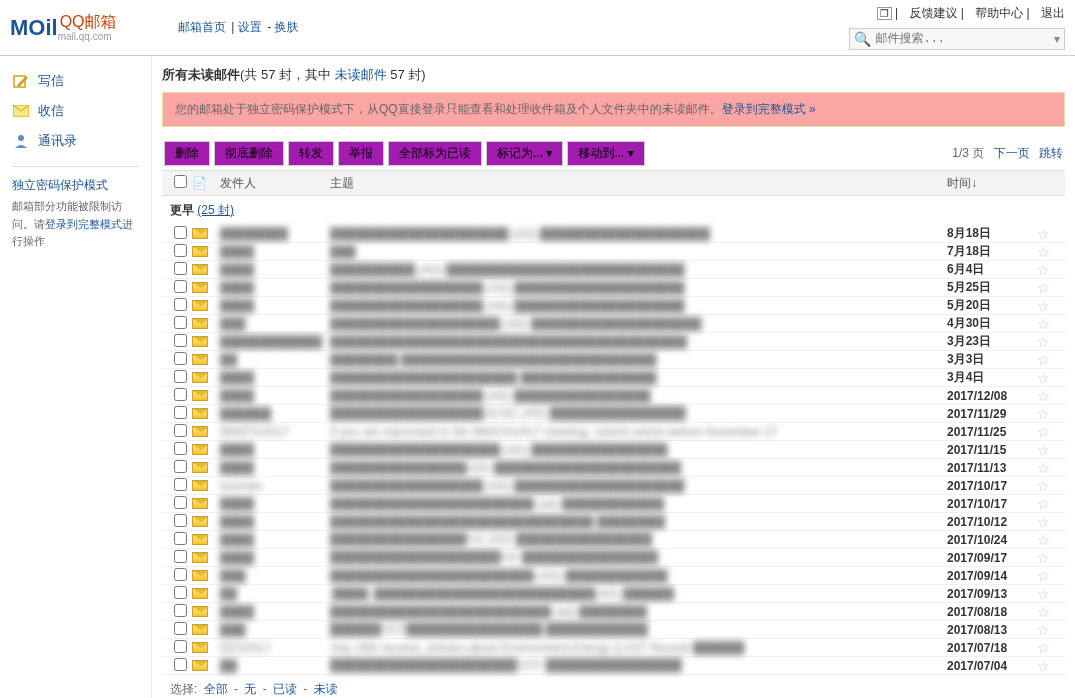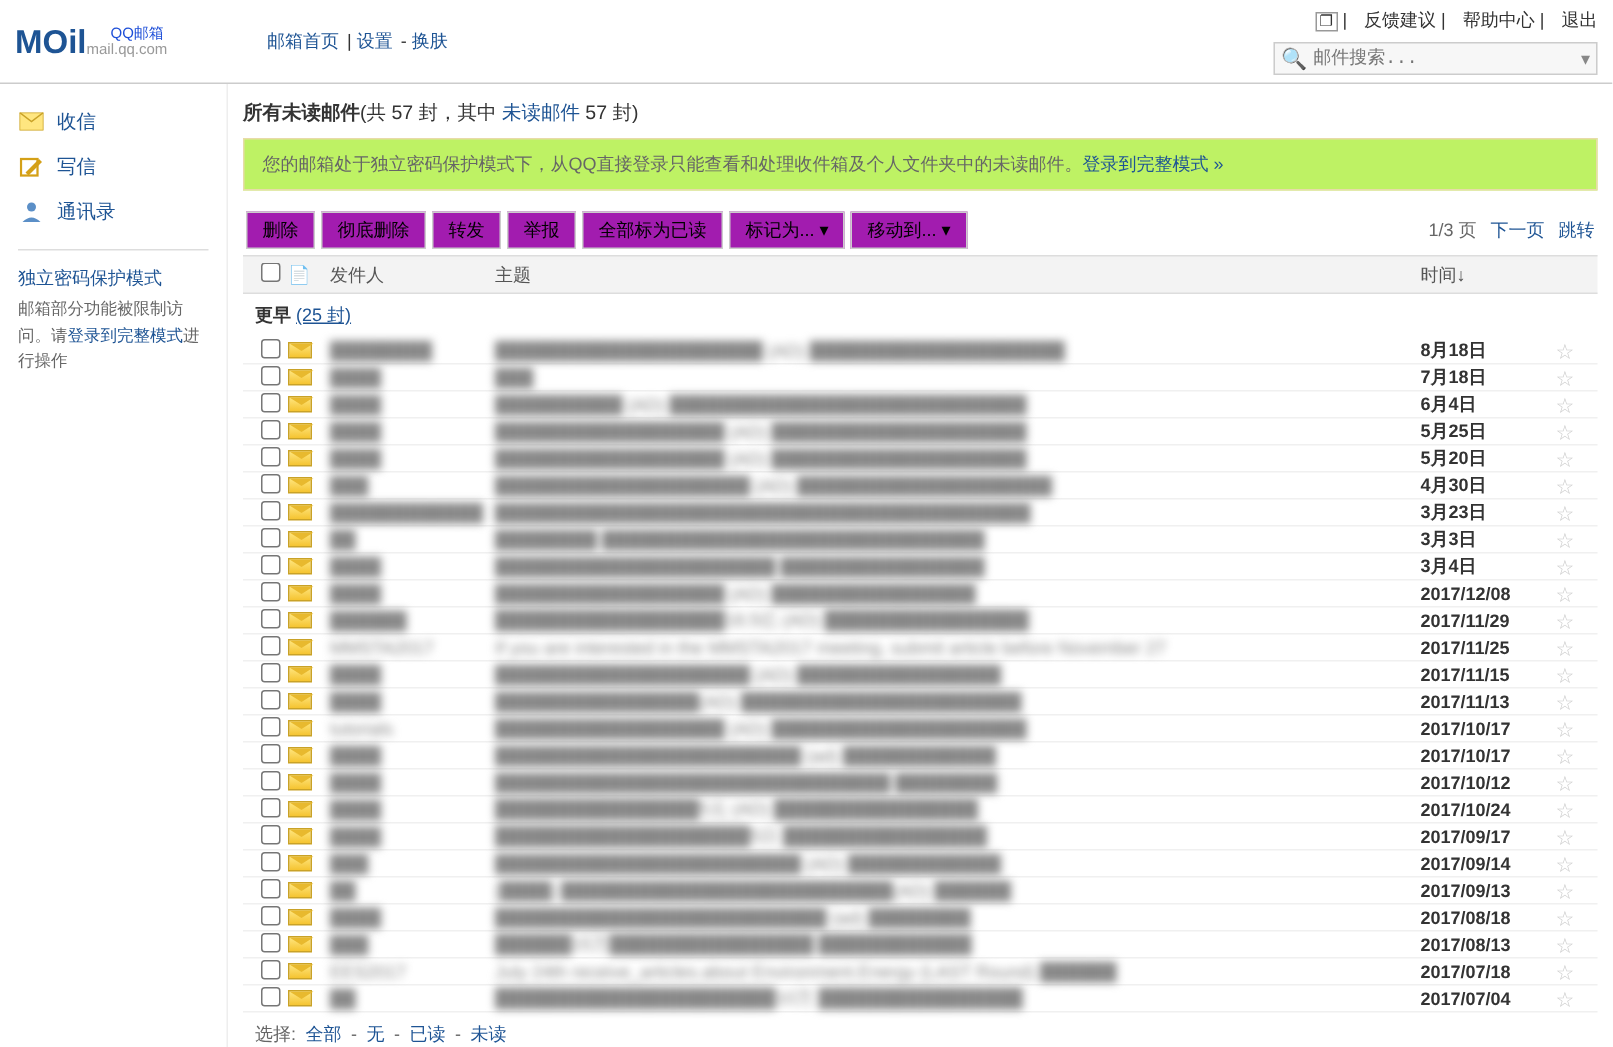--- a/index.html
+++ b/index.html
@@ -1,20 +1,20 @@
 <!DOCTYPE html>
 <html><head>
 <meta charset="utf-8">
 <style>
 *{margin:0;padding:0;box-sizing:border-box;font-family:"Microsoft YaHei",Arial,sans-serif;}
 body{background:#fff;font-size:12px;color:#333;}
 .header{display:flex;align-items:center;height:56px;border-bottom:1px solid #ccc;padding:0 10px;}
 .logo-area{display:flex;align-items:center;width:140px;}
 .logo-text{font-size:22px;font-weight:bold;color:#1e5494;}
-.logo-qq{font-size:10px;color:#1d4ed8;line-height:1.1;margin-left:16px;}
+.logo-qq{font-size:16px;color:#c2410c;line-height:1.1;margin-left:2px;}
 .logo-sub{font-size:10px;color:#999;}
 .header-nav{margin-left:28px;font-size:12px;}
 .header-nav a{color:#1e5494;text-decoration:none;margin-right:2px;}
 .header-right{margin-left:auto;text-align:right;}
 .header-links{margin-bottom:6px;}
 .header-links a{color:#333;text-decoration:none;margin-left:8px;font-size:12px;}
 .search-box{display:flex;align-items:center;border:1px solid #ccc;background:#f7f7f7;width:216px;height:22px;padding:0 4px;}
 .search-box input{border:none;background:transparent;outline:none;flex:1;font-size:12px;margin-left:4px;font-family:Liberation Mono, monospace;}
 .search-icon{color:#888;font-size:14px;}
 .dropdown-arrow{color:#888;cursor:pointer;}
@@ -24,21 +24,21 @@
 .sidebar-item .icon{width:18px;height:18px;margin-right:8px;display:flex;align-items:center;justify-content:center;}
 .sidebar-item span{color:#1e5494;font-size:13px;}
 .sidebar-divider{border-top:1px solid #ddd;margin:10px 0;}
 .sidebar-note{font-size:12px;color:#1e5494;font-weight:normal;margin-bottom:4px;}
 .sidebar-desc{font-size:11px;color:#666;line-height:1.6;}
 .sidebar-desc a{color:#1e5494;text-decoration:none;}
 .main{flex:1;padding:10px 10px 0 10px;overflow:hidden;}
 .title-line{font-size:13px;margin-bottom:8px;}
 .title-line b{font-weight:bold;}
 .title-line a{color:#1e5494;text-decoration:none;}
-.notice{background:#bef264;border:1px solid #e8dba8;padding:8px 12px;font-size:12px;color:#666;margin-bottom:10px;}
+.notice{background:#fca5a5;border:1px solid #e8dba8;padding:8px 12px;font-size:12px;color:#666;margin-bottom:10px;}
 .notice a{color:#1e5494;text-decoration:none;}
 .toolbar{display:flex;align-items:center;padding:4px 2px;}
 .toolbar button{background:#a21caf;border:1px solid #ccc;padding:3px 10px;margin-right:4px;font-size:12px;cursor:pointer;}
 .toolbar .spacer{flex:1;}
 .pager{font-size:12px;color:#666;}
 .pager a{color:#1e5494;text-decoration:none;margin-left:6px;}
 .list-header{display:flex;align-items:center;background:#f3f3f3;border-top:1px solid #ddd;border-bottom:1px solid #ddd;height:26px;padding:0 6px;font-size:12px;color:#555;}
 .col-check{width:24px;text-align:center;}
 .col-flag{width:24px;}
 .col-sender{width:110px;padding-left:4px;}
@@ -86,35 +86,35 @@
       <input type="text" placeholder="邮件搜索..." style="">
       <span class="dropdown-arrow">▾</span>
     </div>
   </div>
 </div>
 
 <div class="container">
   <div class="sidebar">
     <div class="sidebar-item">
       <span class="icon">
+          <svg width="16" height="16">
+            <rect x="1" y="3" width="11" height="11" fill="none" stroke="#d4a017" stroke-width="1.5"></rect>
+            <path d="M4 12 L13 3 L15 5 L6 14 Z" fill="#d4a017"></path>
+          </svg>
+        </span>
+      <span>写信</span>
+    </div>
+    <div class="sidebar-item">
+      <span class="icon">
           <svg width="16" height="12">
             <rect width="16" height="12" fill="#ffe680" stroke="#c9a227"></rect>
             <path d="M0 0 L8 6 L16 0" fill="none" stroke="#c9a227"></path>
           </svg>
         </span>
       <span>收信</span>
-    </div>
-    <div class="sidebar-item">
-      <span class="icon">
-          <svg width="16" height="16">
-            <rect x="1" y="3" width="11" height="11" fill="none" stroke="#d4a017" stroke-width="1.5"></rect>
-            <path d="M4 12 L13 3 L15 5 L6 14 Z" fill="#d4a017"></path>
-          </svg>
-        </span>
-      <span>写信</span>
     </div>
     <div class="sidebar-item">
       <span class="icon">
           <svg width="16" height="16">
             <circle cx="8" cy="5" r="3" fill="#5b8fc7"></circle>
             <path d="M2 15 Q8 9 14 15" fill="#5b8fc7"></path>
           </svg>
         </span>
       <span>通讯录</span>
     </div>

